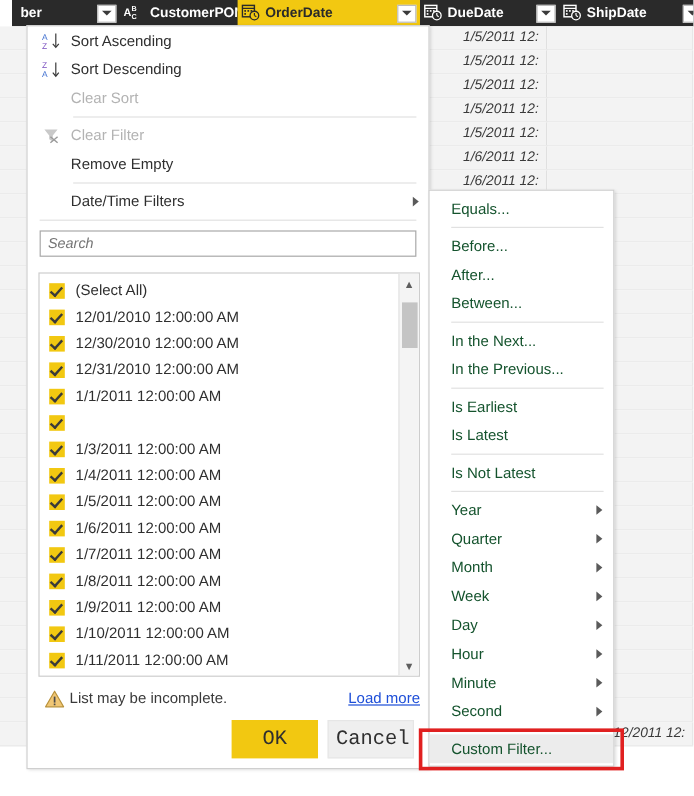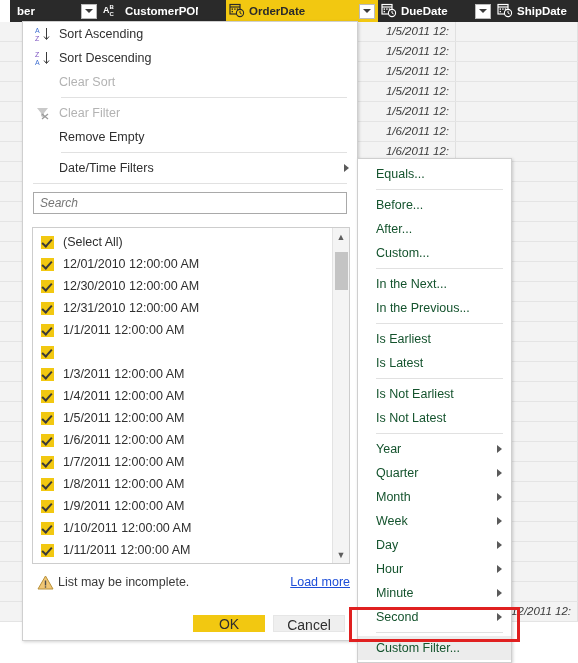--- a/index.html
+++ b/index.html
@@ -273,24 +273,24 @@
     bottom: 8px;
     width: 100%;
     display: flex;
     justify-content: flex-end;
     padding-right: 12px;
     box-sizing: border-box;
     gap: 8px;
   }
   .btn {
     width: 72px;
-    height: 17px;
+    height: 32px;
     border: none;
-    font-family: Liberation Sans, sans-serif;
-    font-size: 14px;
+    font-family: Liberation Mono, monospace;
+    font-size: 17px;
     color: #2f2f2f;
     cursor: pointer;
   }
   .btn.primary { background: #f2c811; }
   .btn.secondary { background: #efefef; border: 1px solid #e6e6e6; }
 
   
   .submenu {
     position: absolute;
     left: 357px;
@@ -355,21 +355,21 @@
           </span>
         </div>
         <div class="gh-cell" style="width: 98px;">
           <span class="type-icon"><svg width="18" height="16" viewBox="0 0 18 16">
               <text x="0" y="11" font-size="9" font-family="Liberation Sans, sans-serif" fill="#ffffff">A</text>
               <text x="6.5" y="7" font-size="6" font-family="Liberation Sans, sans-serif" fill="#ffffff">B</text>
               <text x="6.5" y="14" font-size="6" font-family="Liberation Sans, sans-serif" fill="#ffffff">C</text>
             </svg></span>
           <span class="gh-label">CustomerPONumber</span>
         </div>
-        <div class="gh-cell selected" style="width: 152px; margin-left: 28px;">
+        <div class="gh-cell selected" style="width: 152px;">
           <span class="type-icon"><svg width="16" height="16" viewBox="0 0 16 16">
               <rect x="1" y="2.5" width="10" height="9.5" fill="none" stroke="#2a2a2a" stroke-width="1.2"></rect>
               <line x1="1" y1="5" x2="11" y2="5" stroke="#2a2a2a" stroke-width="1.2"></line>
               <rect x="2.6" y="6.4" width="1.4" height="1.4" fill="#2a2a2a"></rect>
               <rect x="5.2" y="6.4" width="1.4" height="1.4" fill="#2a2a2a"></rect>
               <rect x="7.8" y="6.4" width="1.4" height="1.4" fill="#2a2a2a"></rect>
               <rect x="2.6" y="8.9" width="1.4" height="1.4" fill="#2a2a2a"></rect>
               <circle cx="11" cy="11" r="3.6" fill="#f2c811" stroke="#2a2a2a" stroke-width="1.1"></circle>
               <line x1="11" y1="11" x2="11" y2="8.9" stroke="#2a2a2a" stroke-width="1"></line>
               <line x1="11" y1="11" x2="12.6" y2="11.9" stroke="#2a2a2a" stroke-width="1"></line>
@@ -780,40 +780,37 @@
         <span>Equals...</span>
       </div>
       <div class="sub-sep"></div>
       <div class="sub-item">
         <span>Before...</span>
       </div>
       <div class="sub-item">
         <span>After...</span>
       </div>
       <div class="sub-item">
-        <span>Custom...</span>
+        <span>Between...</span>
       </div>
       <div class="sub-sep"></div>
       <div class="sub-item">
         <span>In the Next...</span>
       </div>
       <div class="sub-item">
         <span>In the Previous...</span>
       </div>
       <div class="sub-sep"></div>
       <div class="sub-item">
         <span>Is Earliest</span>
       </div>
       <div class="sub-item">
         <span>Is Latest</span>
       </div>
       <div class="sub-sep"></div>
-      <div class="sub-item">
-        <span>Is Not Earliest</span>
-      </div>
       <div class="sub-item">
         <span>Is Not Latest</span>
       </div>
       <div class="sub-sep"></div>
       <div class="sub-item">
         <span>Year</span>
         <span class="sub-arrow"></span>
       </div>
       <div class="sub-item">
         <span>Quarter</span>

